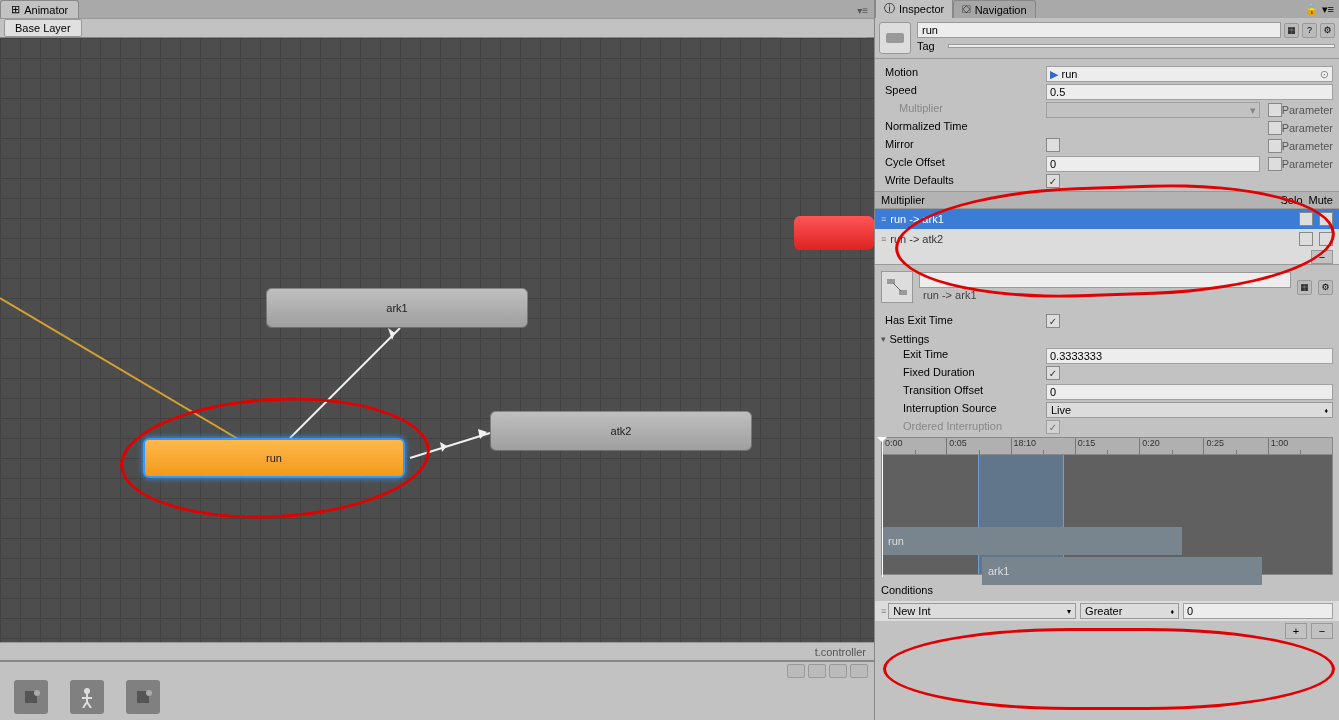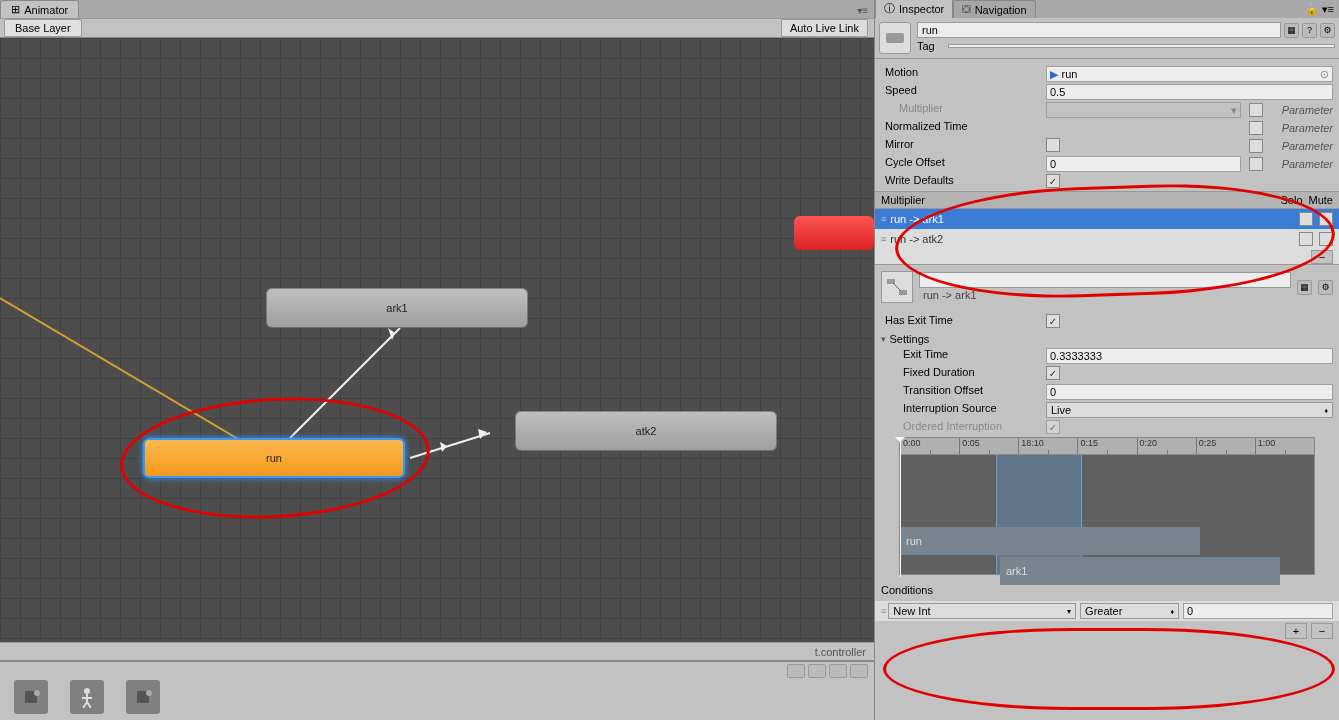--- a/index.html
+++ b/index.html
@@ -6,21 +6,21 @@
 body { background: #c2c2c2; width: 1339px; height: 720px; overflow: hidden; display: flex; }
 .left-panel { width: 874px; height: 720px; display: flex; flex-direction: column; }
 .right-panel { width: 465px; height: 720px; background: #c2c2c2; border-left: 1px solid #888; }
 
 
 .tab-bar { height: 18px; background: #a9a9a9; display: flex; align-items: flex-end; }
 .tab { background: #c2c2c2; border: 1px solid #888; border-bottom: none; padding: 2px 10px; border-radius: 3px 3px 0 0; display: flex; align-items: center; gap: 4px; }
 .tab-dropdown { margin-left: auto; padding: 2px 6px; font-size: 10px; color: #555; }
 
 
-.layer-bar { height: 20px; background: #c2c2c2; border-top: 1px solid #999; border-bottom: 1px solid #888; display: flex; align-items: flex-start; position: relative; }
+.layer-bar { height: 20px; background: #c2c2c2; border-top: 1px solid #999; border-bottom: 1px solid #888; display: flex; align-items: flex-start; position: relative; flex-direction: column; }
 .layer-tab { background: #e0e0e0; border: 1px solid #999; padding: 2px 10px; margin-left: 4px; border-radius: 2px; }
 .live-link { margin-left: auto; margin-right: 6px; background: #dcdcdc; border: 1px solid #999; padding: 2px 8px; border-radius: 2px; cursor: pointer; }
 
 
 .graph-area { flex: 1; background: #4d4d4d; position: relative; overflow: hidden; background-image: linear-gradient(#424242 1px, transparent 1px), linear-gradient(90deg, #424242 1px, transparent 1px); background-size: 20px 20px; }
 .graph-node { position: absolute; width: 262px; height: 40px; border-radius: 6px; display: flex; align-items: center; justify-content: center; color: #222; box-shadow: inset 0 0 0 1px rgba(0,0,0,0.3); }
 .node-grey { background: linear-gradient(#c0c0c0, #9e9e9e); }
 .node-orange { background: linear-gradient(#ffb84d, #f29a1a); border: 2px solid #3399ff; box-shadow: 0 0 6px #3399ff; }
 .node-red { position: absolute; width: 80px; height: 34px; background: linear-gradient(#f55, #d22); border-radius: 6px; right: 0; top: 178px; }
 svg.graph-lines { position: absolute; top: 0; left: 0; width: 100%; height: 100%; pointer-events: none; }
@@ -49,21 +49,21 @@
 .insp-name-field { flex: 1; background: #ededed; border: 1px solid #999; padding: 1px 4px; }
 .tiny-icon { width: 15px; height: 15px; background: #bbb; border: 1px solid #999; border-radius: 2px; display: flex; align-items: center; justify-content: center; font-size: 9px; }
 
 .prop-row { display: flex; padding: 1px 6px; min-height: 18px; }
 .prop-label { width: 165px; padding-left: 4px; }
 .prop-label.indent { padding-left: 18px; color: #888; }
 .prop-label.indent2 { padding-left: 22px; }
 .prop-input { flex: 1; background: #ededed; border: 1px solid #a0a0a0; padding: 1px 3px; height: 16px; }
 .prop-input.disabled { background: #c2c2c2; }
 .prop-checkbox { width: 14px; height: 14px; background: #ddd; border: 1px solid #888; display: inline-flex; align-items: center; justify-content: center; font-size: 10px; color: #333; }
-.param-check { display: flex; align-items: center; gap: 19px; margin-left: 8px; font-style: italic; }
+.param-check { display: flex; align-items: center; gap: 0; margin-left: 8px; }
 .param-label { color: #555; }
 
 .section-header { background: #b3b3b3; padding: 2px 6px; border-top: 1px solid #999; border-bottom: 1px solid #999; display: flex; align-items: center; }
 .trans-list { }
 .trans-item { display: flex; align-items: center; padding: 2px 6px; height: 20px; gap: 6px; }
 .trans-item.selected { background: #3b7cd6; color: white; }
 .trans-item.alt { background: #dcdcdc; color: #333; }
 .drag-handle { color: #888; letter-spacing: -2px; font-size: 9px; }
 .trans-item.selected .drag-handle { color: #bcd; }
 .trans-checks { margin-left: auto; display: flex; gap: 6px; }
@@ -73,21 +73,21 @@
 .transition-single { display: flex; align-items: center; padding: 6px; gap: 6px; }
 .trans-icon { width: 32px; height: 32px; background: #ddd; border: 1px solid #999; display: flex; align-items: center; justify-content: center; }
 .trans-name-box { flex: 1; }
 .trans-name-field { background: #ededed; border: 1px solid #999; padding: 1px 4px; height: 16px; }
 .trans-name-text { padding: 1px 4px; color: #444; }
 
 .foldout { padding: 2px 6px; display: flex; align-items: center; gap: 4px; }
 .foldout::before { content: "▾"; font-size: 9px; color: #555; }
 
 
-.timeline-wrap { padding: 0 24px; }
+.timeline-wrap { padding: 0 6px; }
 .timeline-ruler { height: 18px; background: #b0b0b0; position: relative; border: 1px solid #888; display: flex; }
 .ruler-tick { flex: 1; border-left: 1px solid #777; font-size: 9px; padding-left: 2px; color: #333; position: relative; }
 .ruler-tick::after { content: ""; position: absolute; left: 50%; bottom: 0; width: 1px; height: 4px; background: #777; }
 .timeline-body { height: 120px; background: #606060; position: relative; border: 1px solid #888; border-top: none; }
 .timeline-block { position: absolute; height: 28px; display: flex; align-items: center; padding-left: 6px; color: #ddd; font-size: 10px; }
 .block-run { background: #78848e; top: 72px; left: 0; width: 300px; }
 .block-ark1 { background: #78848e; top: 102px; left: 100px; width: 280px; }
 .blend-region { position: absolute; top: 0; left: 96px; width: 86px; height: 100%; background: rgba(100,160,220,0.35); border-left: 1px solid #6aa0d8; border-right: 1px solid #6aa0d8; }
 .playhead { position: absolute; top: -18px; left: 0; width: 1px; height: 140px; background: #fff; }
 .playhead::before { content: ""; position: absolute; top: 0; left: -5px; border: 5px solid transparent; border-top-color: #fff; }
@@ -121,21 +121,21 @@
       <line x1="0" y1="260" x2="270" y2="420" stroke="#d4a030" stroke-width="2"></line>
       <line x1="400" y1="290" x2="290" y2="400" stroke="#f0f0f0" stroke-width="2"></line>
       <polygon points="395,295 388,290 392,302" fill="#f0f0f0"></polygon>
       <line x1="410" y1="420" x2="490" y2="395" stroke="#f0f0f0" stroke-width="2"></line>
       <polygon points="487,394 478,391 480,401" fill="#f0f0f0"></polygon>
       <polygon points="447,408 440,404 442,414" fill="#f0f0f0"></polygon>
     </svg>
     <div class="graph-node node-grey" style="left:266px; top:250px;">
       <span>ark1</span>
     </div>
-    <div class="graph-node node-grey" style="left:515px; top:373px;">
+    <div class="graph-node node-grey" style="left:490px; top:373px;">
       <span>atk2</span>
     </div>
     <div class="graph-node node-orange" style="left:143px; top:400px;">
       <span>run</span>
     </div>
     <div class="node-red"></div>
     <div class="annotation" style="left:120px; top:360px; width:310px; height:120px; transform:rotate(-3deg);"></div>
   </div>
   <div class="status-bar">
     <span>t.controller</span>

